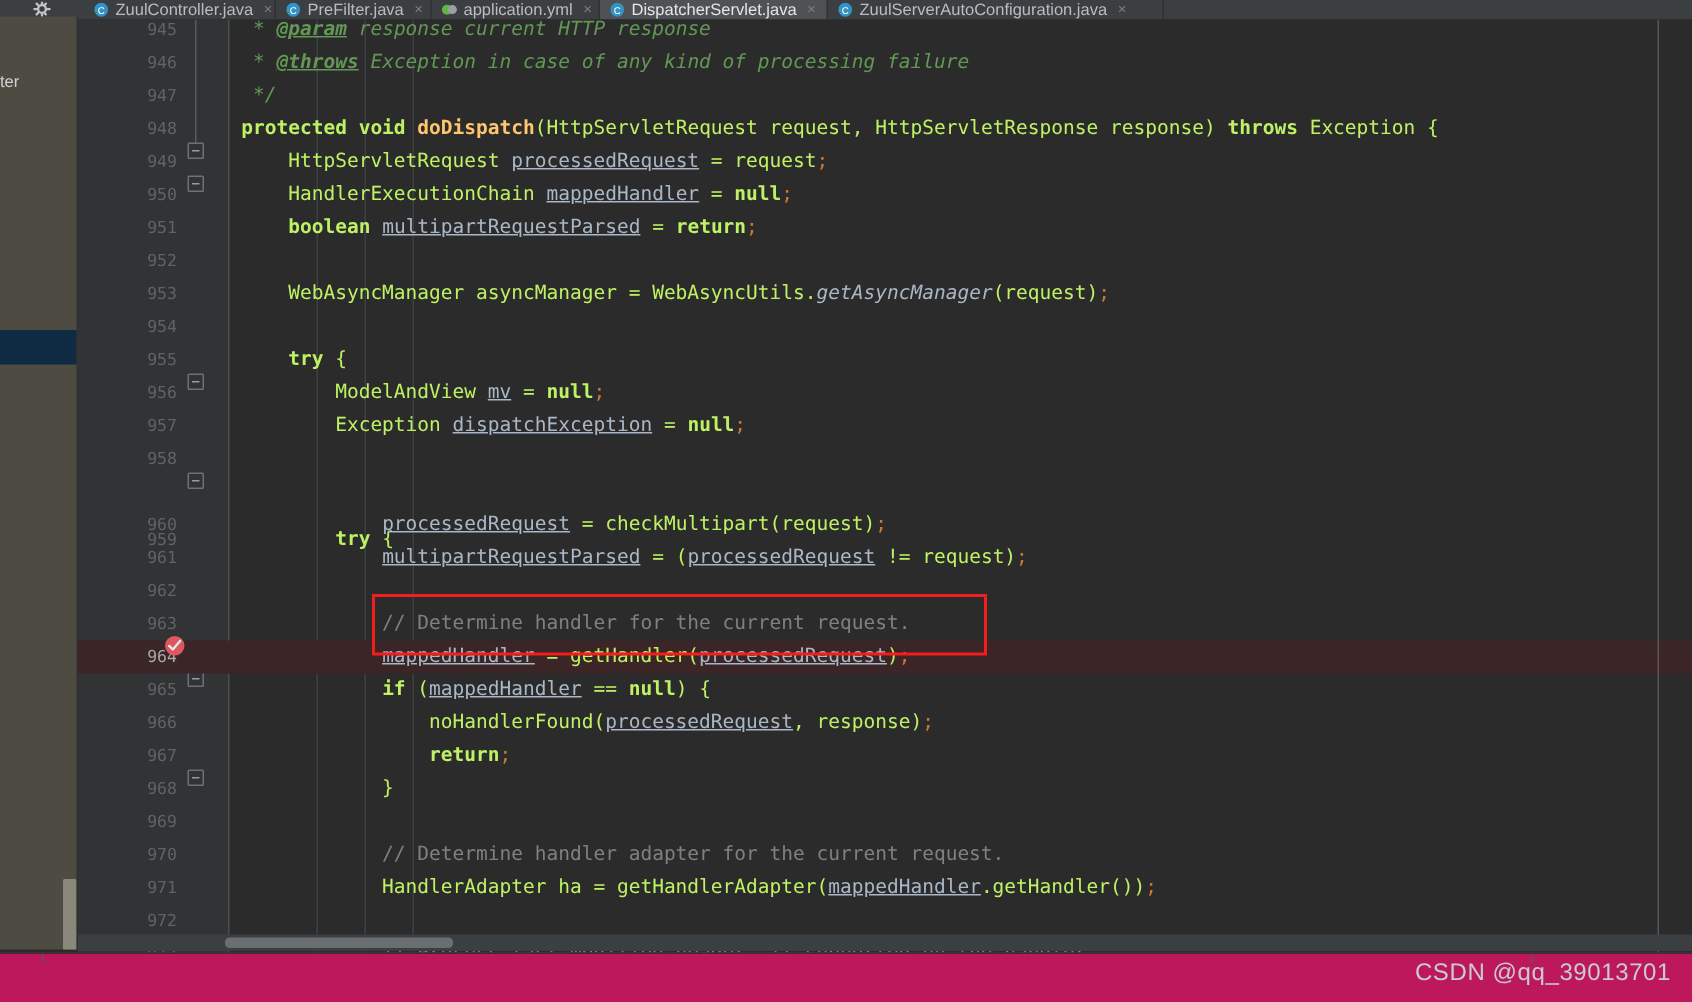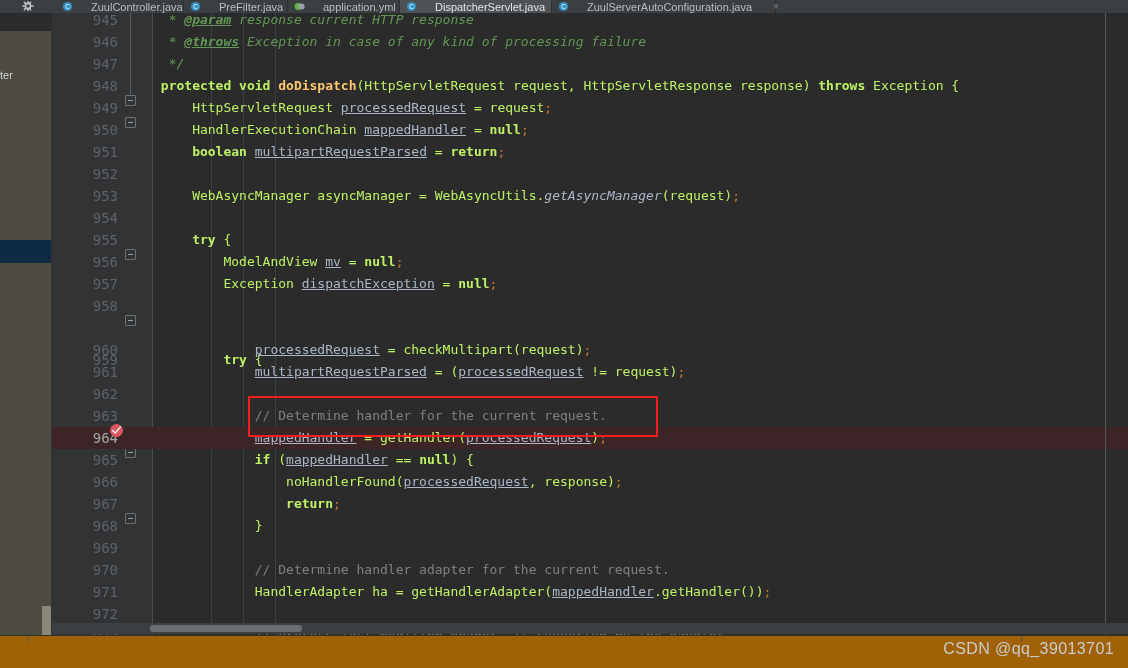--- a/index.html
+++ b/index.html
@@ -19,33 +19,33 @@
     background: #3c3f41; overflow: hidden;
     display: flex; align-items: flex-end;
   }
   .tool-nub {
     width: 56px; height: 13px; background: #3c3f41;
     display: flex; align-items: center; justify-content: center;
     flex: 0 0 56px;
   }
   .tool-nub svg { display: block; }
   .tab {
-    height: 13px; display: flex; align-items: center; gap: 18px;
+    height: 13px; display: flex; align-items: center; gap: 4px;
     padding: 0 6px 0 6px; font-family: "Liberation Sans", sans-serif;
     font-size: 11px; color: #b8bdc2; white-space: nowrap;
     border-right: 1px solid #2f3133;
     background: #3c3f41;
   }
   .tab.active { background: #4e5254; color: #e3e6e8; }
   .tab .tabicon { width: 11px; height: 11px; flex: 0 0 11px; position: relative; }
   .tab .tclose { font-size: 10px; color: #7a7f84; margin-left: 3px; }
 
   
   .leftpanel {
-    position: absolute; left: 0; top: 31px; width: 52px; height: 622px;
+    position: absolute; left: 0; top: 11px; width: 52px; height: 622px;
     background: #4e4b42; border-right: 1px solid #2f3133; overflow: hidden;
   }
   .leftpanel .lp-text {
     position: absolute; left: 0; top: 38px;
     font-family: "Liberation Sans", sans-serif; font-size: 11px;
     color: #cfd2d4; white-space: nowrap;
   }
   .leftpanel .lp-sel {
     position: absolute; left: 0; top: 209px; width: 52px; height: 23px;
     background: #0e2b43;
@@ -65,21 +65,21 @@
     background: #313335;
   }
   .gutter-sep {
     position: absolute; left: 100px; top: 0; width: 1px; height: 622px;
     background: #4b4e50;
   }
 
   .row { position: absolute; left: 0; width: 1076px; height: 22px; }
   .ln {
     position: absolute; left: 0; width: 66px; text-align: right;
-    font-family: "DejaVu Sans Mono", monospace; font-size: 14px;
+    font-family: "DejaVu Sans Mono", monospace; font-size: 11px;
     color: #606366; line-height: 22px;
   }
   .code {
     position: absolute; left: 101px; white-space: pre;
     font-family: "DejaVu Sans Mono", monospace; font-size: 13px;
     line-height: 22px; color: #a9b7c6;
   }
   .row.exec-hl { background: #3b2526; }
   .row.exec-hl .ln { color: #a6a6a6; }
 
@@ -136,21 +136,21 @@
     background: #3c3f41;
   }
   .hscroll .thumb {
     position: absolute; left: 98px; top: 2px; width: 152px; height: 7px;
     background: #6b6e70; border-radius: 3px;
   }
 
   
   .statusbar {
     position: absolute; left: 0; top: 635px; width: 1128px; height: 33px;
-    background: #a16207; border-top: 1px solid #2f3133;
+    background: #be185d; border-top: 1px solid #2f3133;
   }
   .statusbar .tickleft {
     position: absolute; left: 28px; top: 0; width: 1px; height: 6px; background: #55585a;
   }
   .statusbar .tickright {
     position: absolute; left: 1021px; top: 0; width: 1px; height: 6px; background: #55585a;
   }
   .watermark {
     position: absolute; right: 14px; top: 4px;
     font-family: "Liberation Sans", sans-serif; font-size: 16px;

